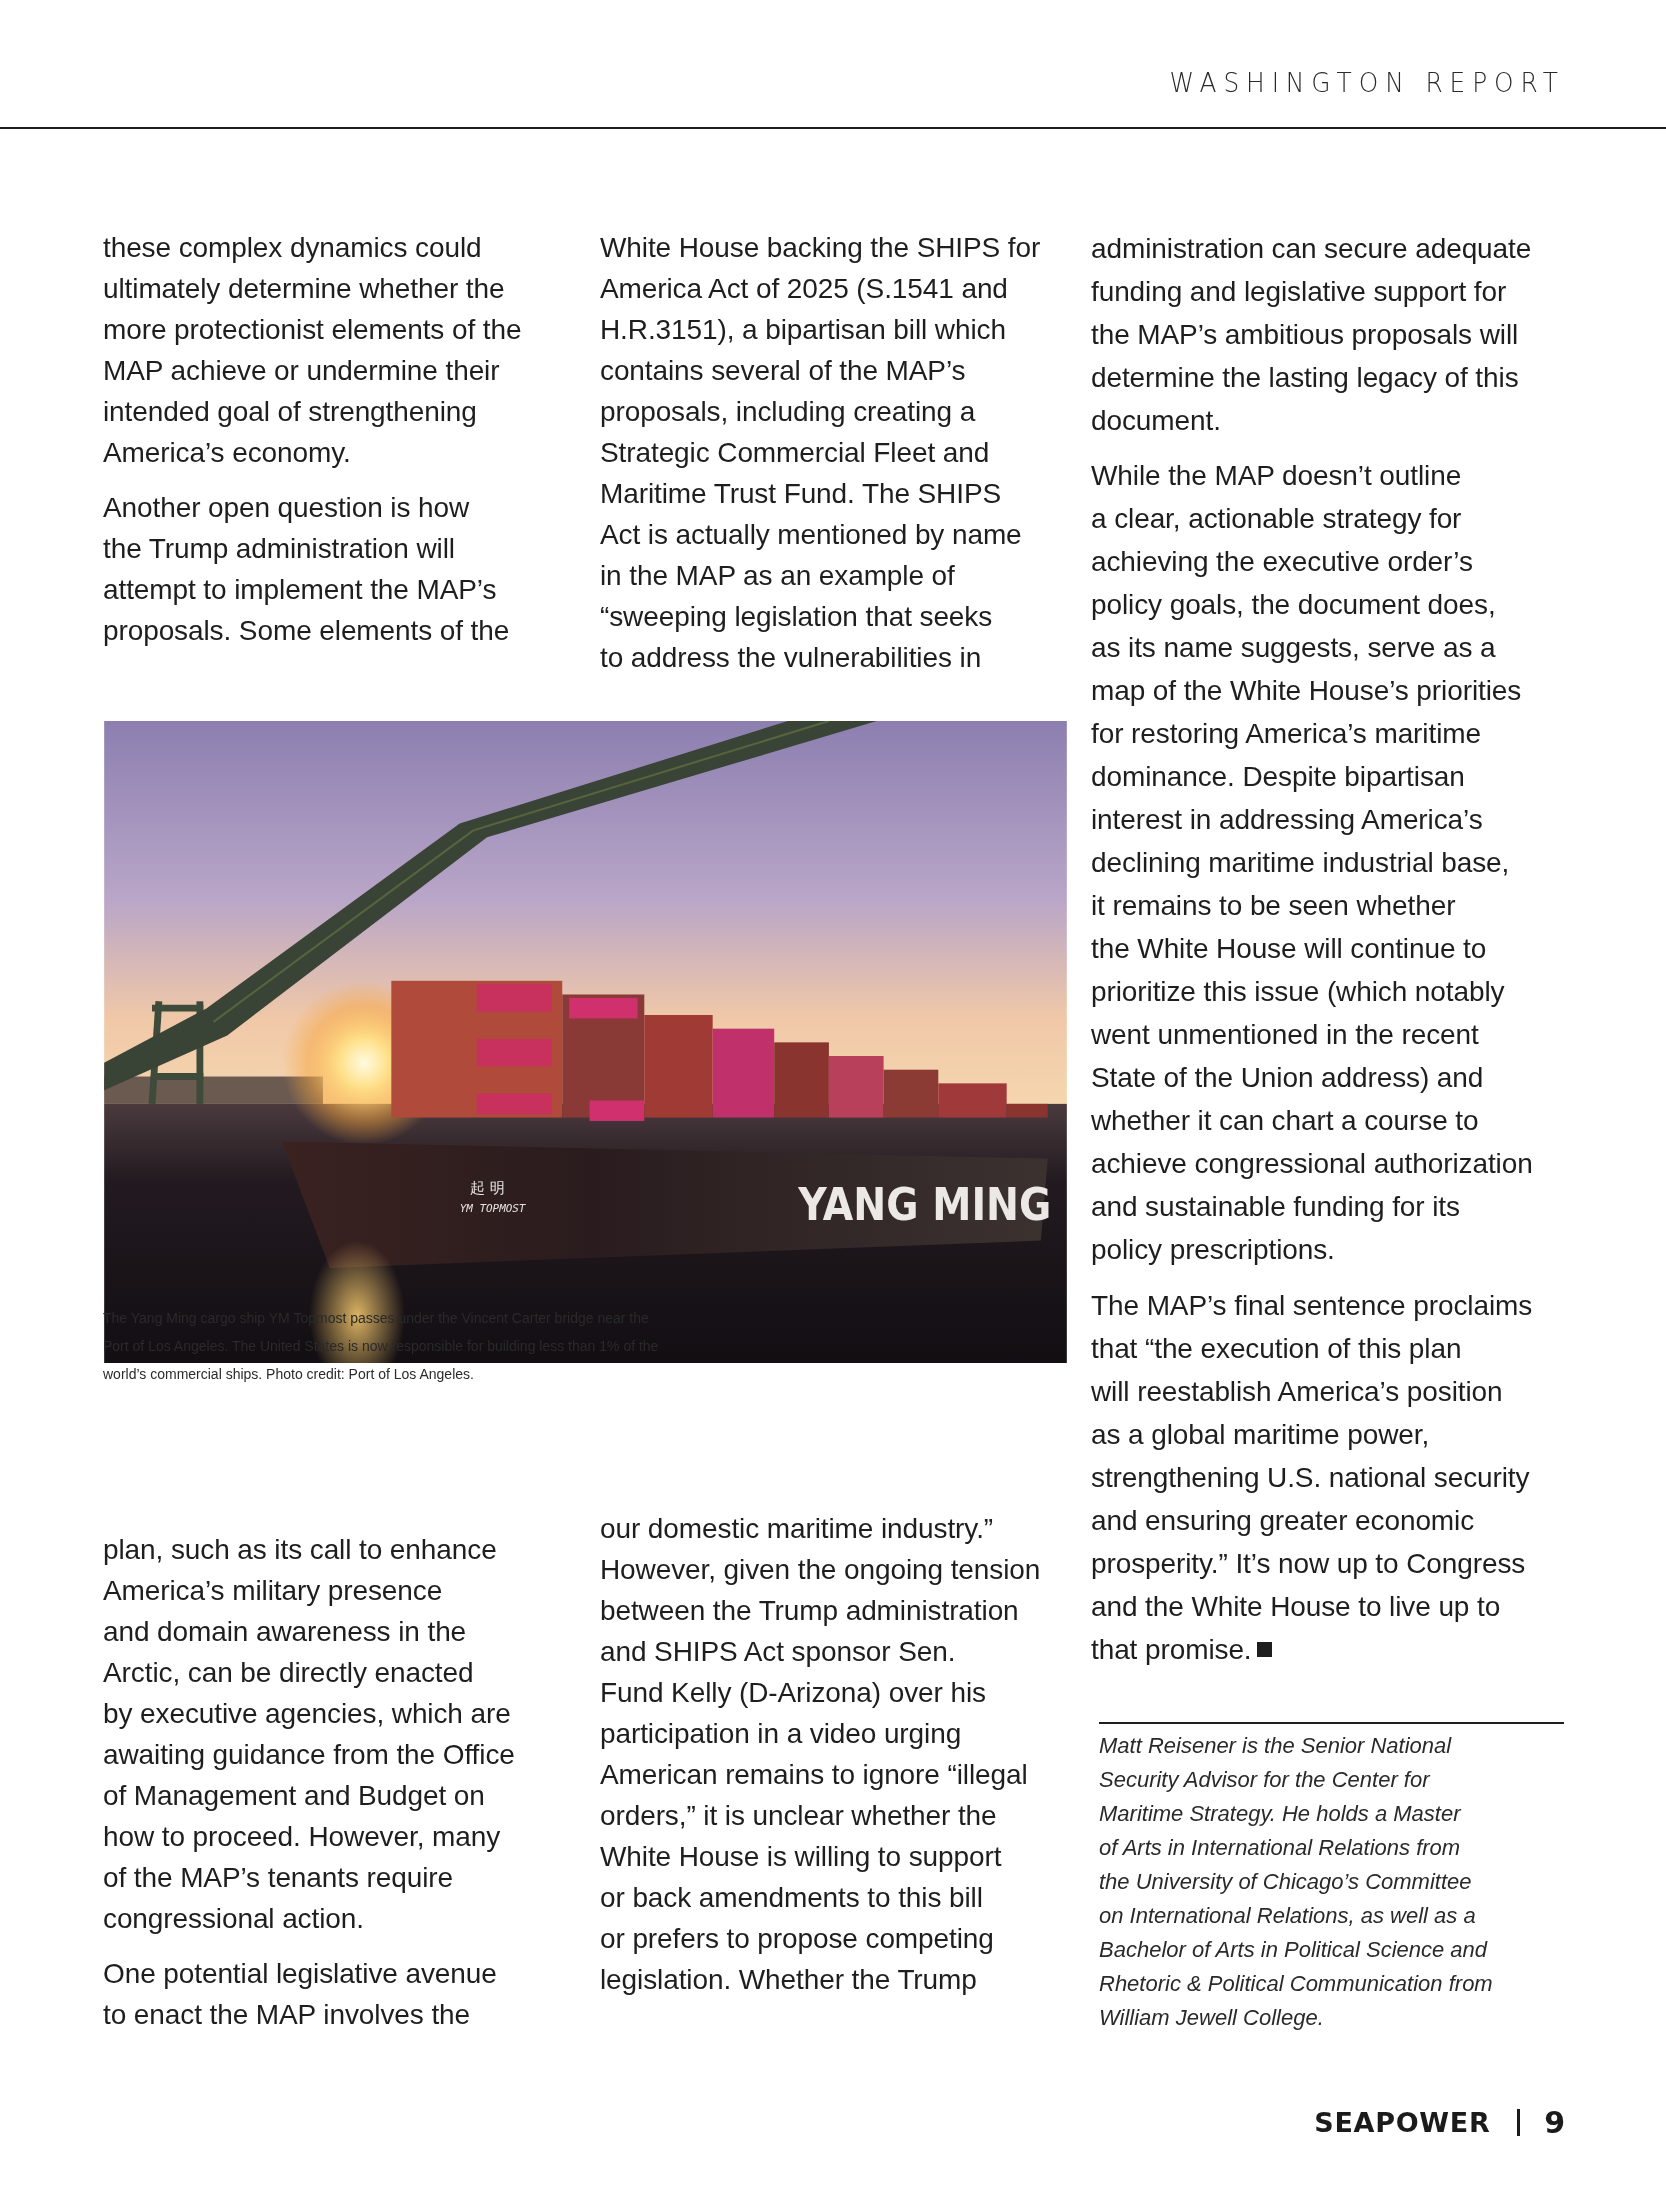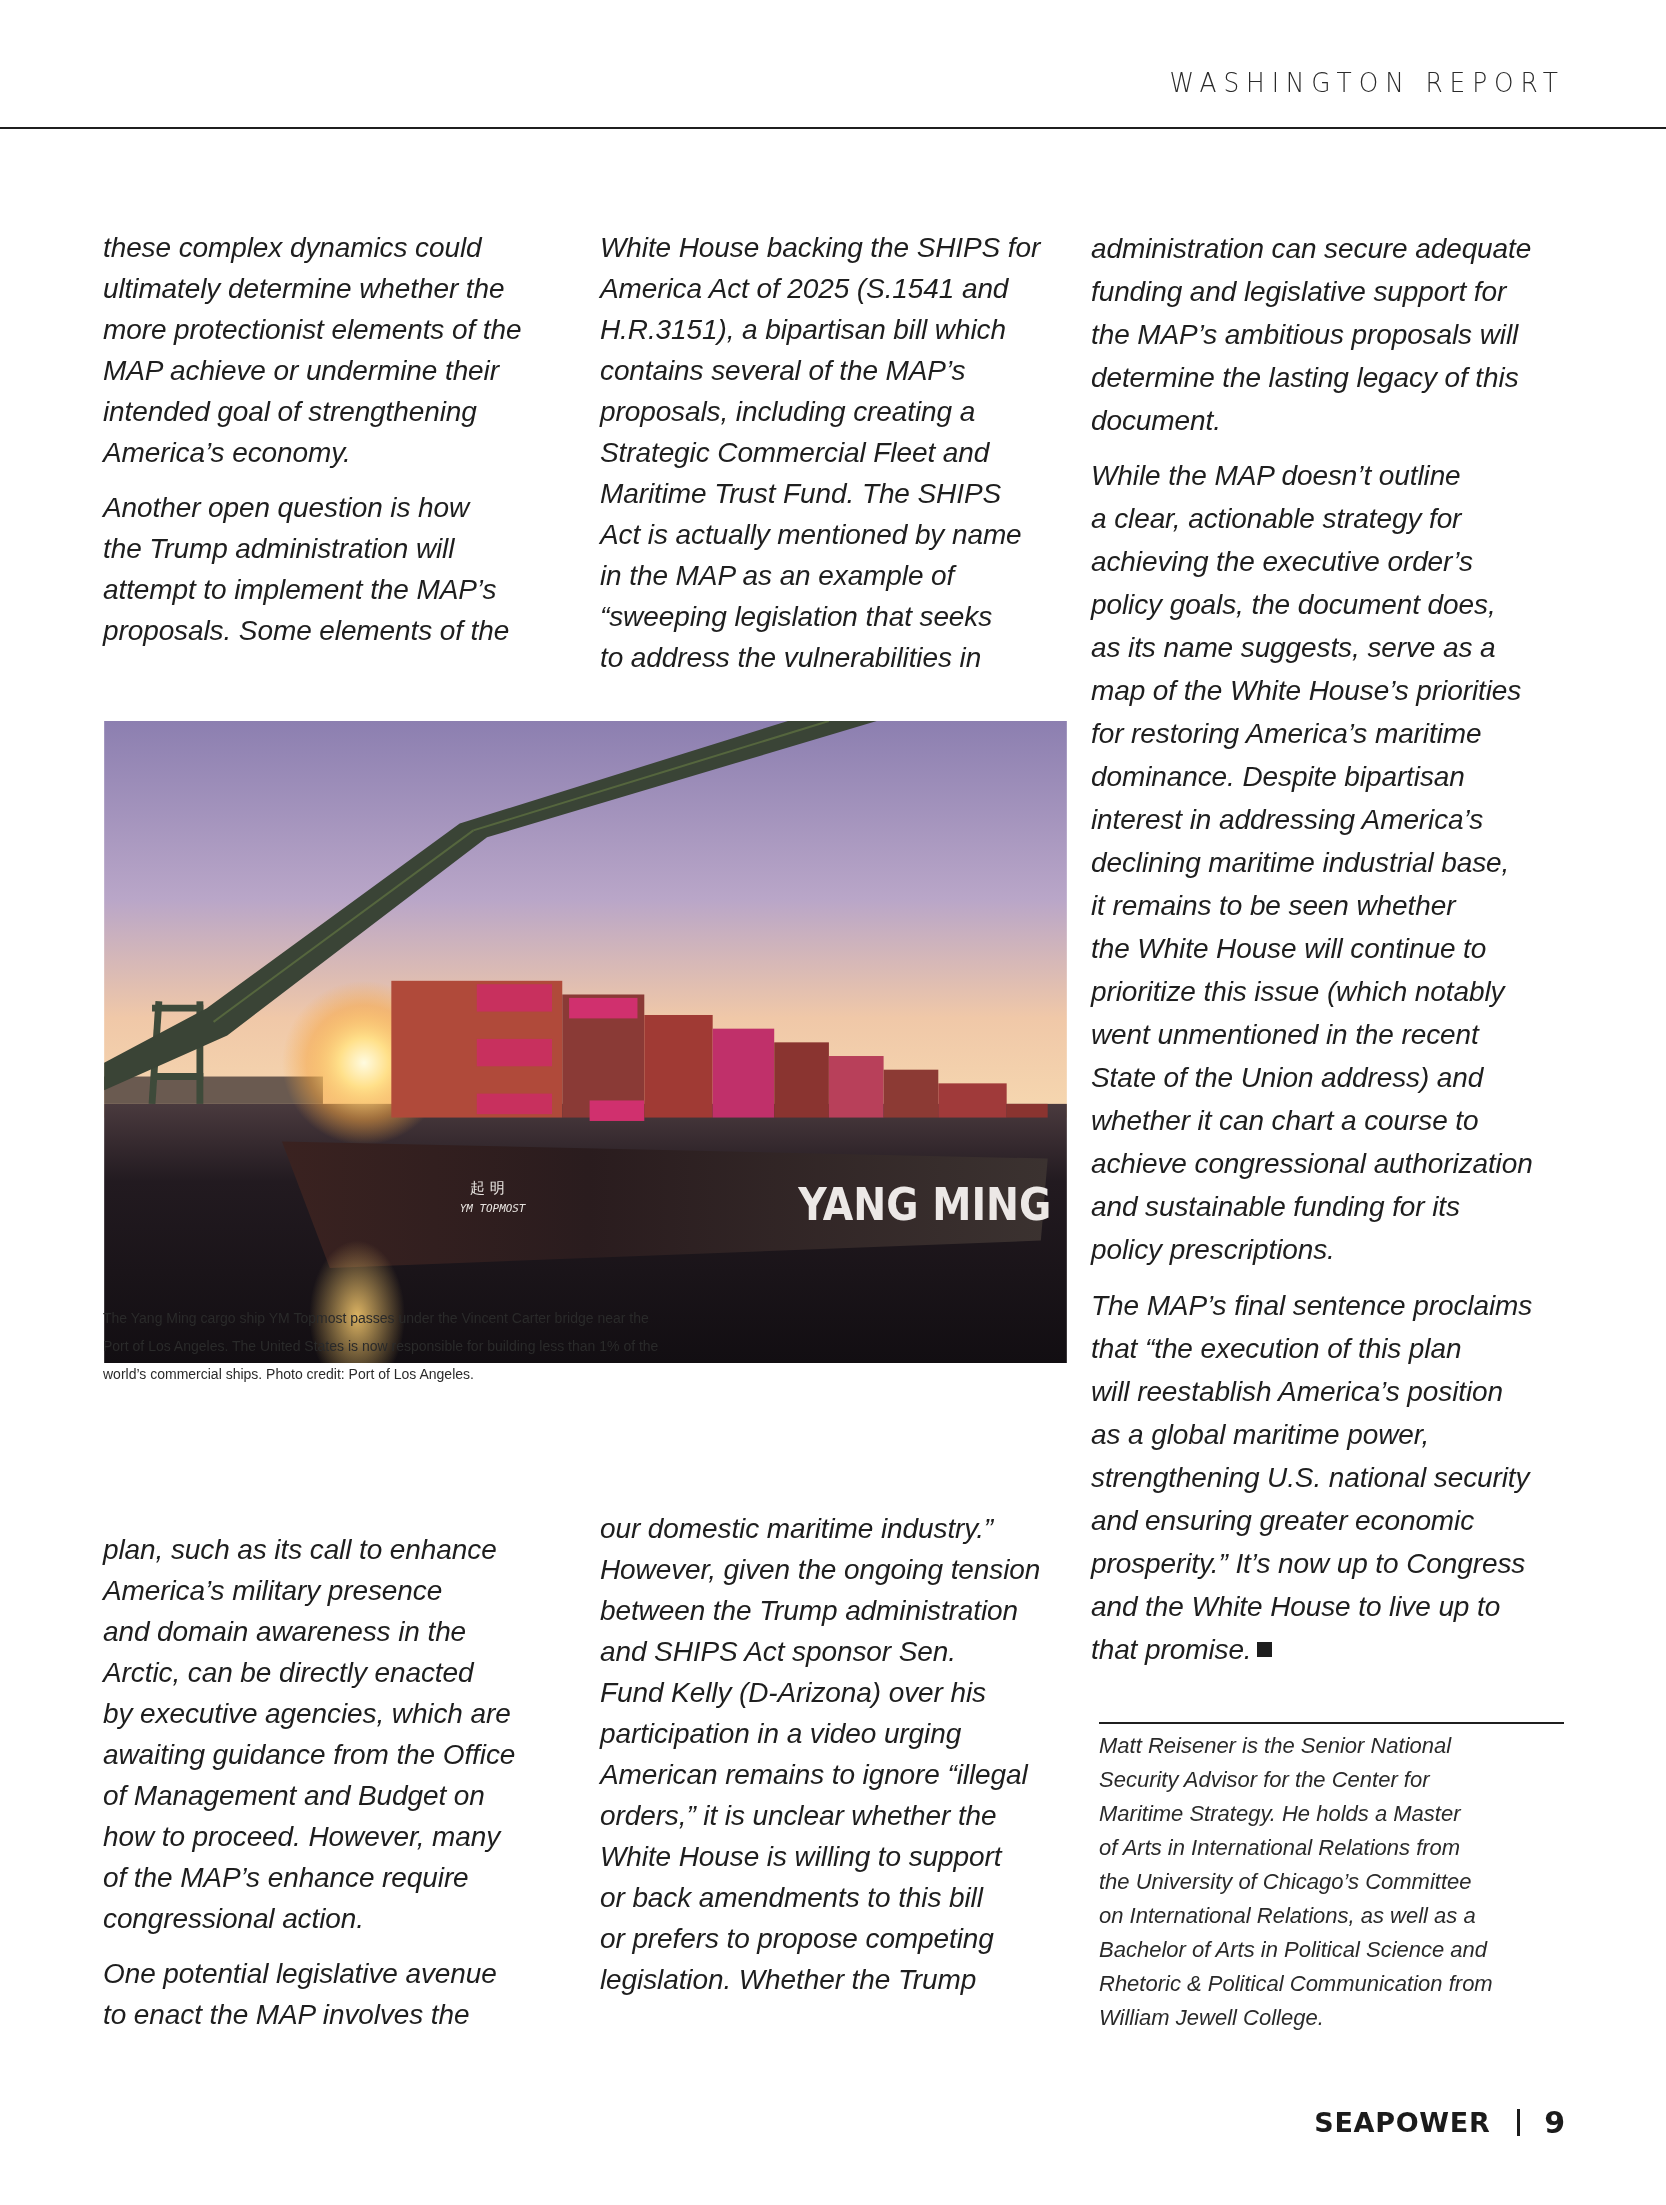--- a/index.html
+++ b/index.html
@@ -2,21 +2,21 @@
 <html style="font-size:11px"><head>
   <meta charset="utf-8">
   <style>
     html, body { margin:0; padding:0; background:#ffffff; }
     body { width:1666px; height:2205px; position:relative; overflow:hidden;
       font-family:"Liberation Sans", "DejaVu Sans", sans-serif; color:#1e1e1e; }
     .header-title { position:absolute; right:101px; top:67px; font-size:27px; letter-spacing:7.5px;
       font-weight:300; color:#2a2a2a; font-family:"DejaVu Sans", sans-serif; transform:scaleX(0.92); transform-origin:right center; }
     .header-rule { position:absolute; left:0; right:0; top:127px; height:2.1px; background:#1f1f1f; }
     .col { position:absolute; font-size:28px; line-height:41px; letter-spacing:-0.1px; }
-    .col p { margin:0 0 13.7px 0;font-style:italic; }
+    .col p { margin:0 0 13.7px 0; }
     .line { display:block; white-space:nowrap; }
     #c1 { left:103px; top:227px; width:465px; }
     #c2 { left:600px; top:227px; width:479px; }
     #c3 { left:1091px; top:227px; width:479px; line-height:43px; }
     #c3 p { margin-bottom:12.3px; }
     #c1b { left:103px; top:1529px; width:479px; }
     #c2b { left:600px; top:1508px; width:479px; }
     .photo { position:absolute; left:104px; top:721px; width:963px; height:642px; overflow:hidden; }
     .caption { position:absolute; left:103px; top:1304px; width:971px; font-size:14px; line-height:28px; color:#2a2a2a; }
     .end-mark { display:inline-block; width:15px; height:15px; background:#1e1e1e; margin-left:5.5px; vertical-align:1.4px; }
@@ -98,21 +98,21 @@
 <div class="col" id="c1b">
     <p>
       <span class="line">plan, such as its call to enhance</span>
       <span class="line">America’s military presence</span>
       <span class="line">and domain awareness in the</span>
       <span class="line">Arctic, can be directly enacted</span>
       <span class="line">by executive agencies, which are</span>
       <span class="line">awaiting guidance from the Office</span>
       <span class="line">of Management and Budget on</span>
       <span class="line">how to proceed. However, many</span>
-      <span class="line">of the MAP’s enhance require</span>
+      <span class="line">of the MAP’s tenants require</span>
       <span class="line">congressional action.</span>
     </p>
     <p>
       <span class="line">One potential legislative avenue</span>
       <span class="line">to enact the MAP involves the</span>
     </p>
   </div>
 <div class="col" id="c2b">
     <p>
       <span class="line">our domestic maritime industry.”</span>

